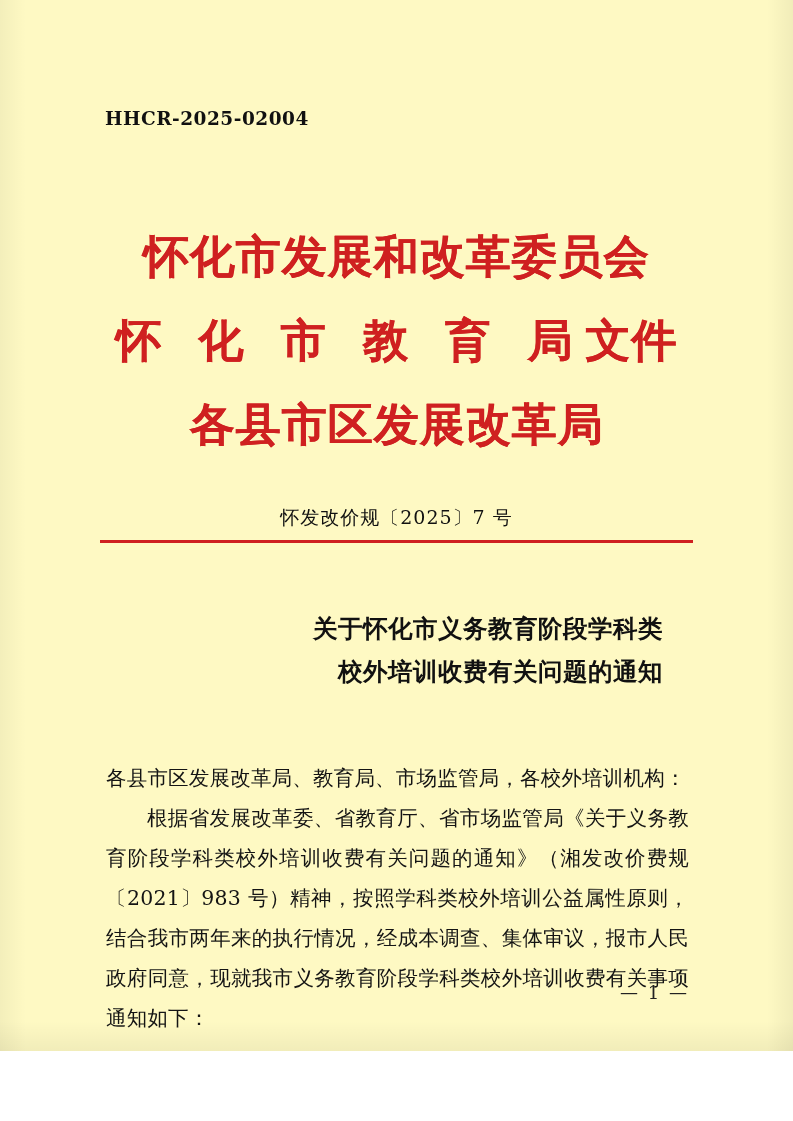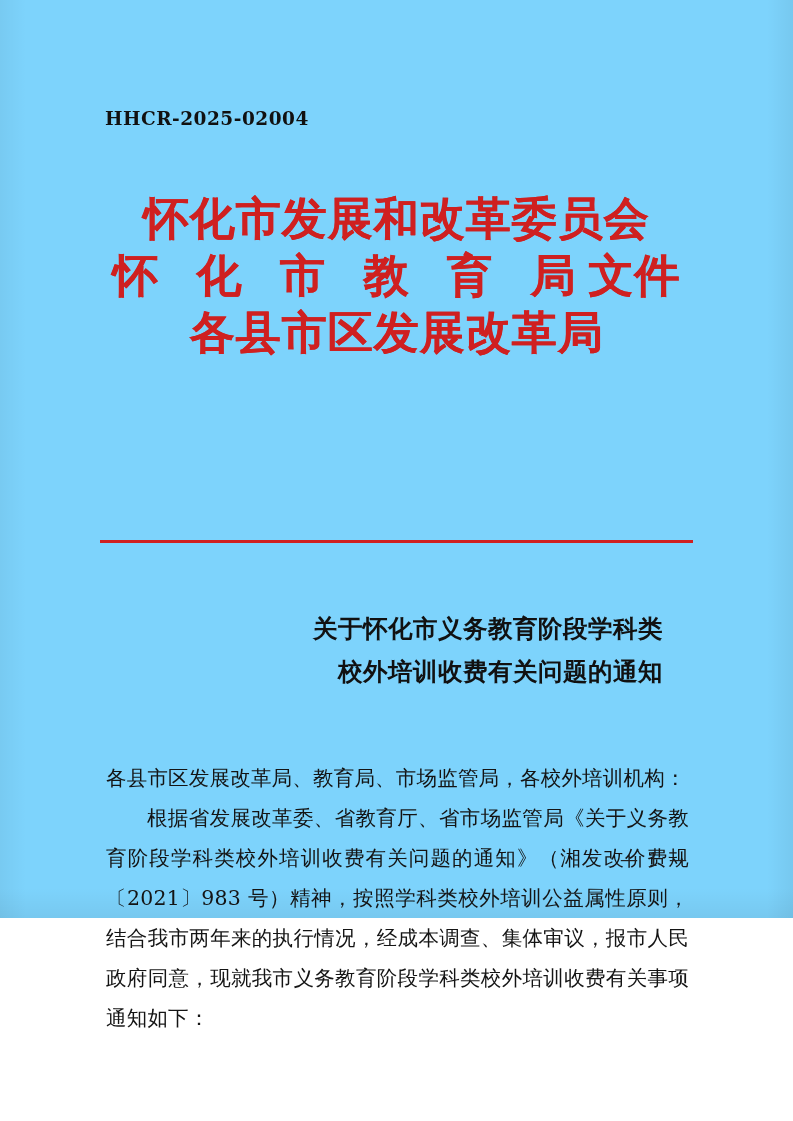--- a/index.html
+++ b/index.html
@@ -11,22 +11,22 @@
     width: 793px;
     height: 1121px;
     font-family: "DejaVu Serif", "Liberation Serif", serif;
     color: #1a1a1a;
     position: relative;
     overflow: hidden;
   }
   .page {
     position: relative;
     width: 793px;
-    height: 918px;
-    background: #7dd3fc;
+    height: 1051px;
+    background: #fef9c3;
     box-sizing: border-box;
   }
 
   
   .doc-code {
     position: absolute;
     left: 105px;
     top: 108px;
     font-family: "DejaVu Serif", "Liberation Serif", serif;
     font-size: 18.5px;
@@ -38,24 +38,25 @@
   
   .masthead {
     position: absolute;
     left: 0;
     right: 0;
     top: 196px;
     text-align: center;
   }
   .masthead-line {
     color: #cf2020;
-    font-family: Liberation Sans, sans-serif;
+    font-family: Liberation Serif, serif;
     font-weight: bold;
     line-height: 1.0;
     white-space: nowrap;
+    margin-top: 39px;
   }
   .ml1 {
     font-size: 45px;
     letter-spacing: 1px;
     margin-bottom: 12px;
     text-shadow: 0.5px 0 0 #cf2020;
   }
   .ml2 {
     font-size: 45px;
     letter-spacing: 1px;
@@ -177,20 +178,21 @@
   <div class="doc-code">HHCR-2025-02004</div>
 
   <div class="masthead">
     <div class="masthead-line ml1">怀化市发展和改革委员会</div>
     <div class="masthead-line ml2">
       <span class="spaced">怀 化 市 教 育 局</span><span>文件</span>
     </div>
     <div class="masthead-line ml3">各县市区发展改革局</div>
   </div>
 
+  <div class="issue-no">怀发改价规〔2025〕7 号</div>
 
   <div class="red-rule"></div>
 
   <div class="doc-title">
     <div>关于怀化市义务教育阶段学科类</div>
     <div>校外培训收费有关问题的通知</div>
   </div>
 
   <div class="body-wrap">
     <div class="salutation">各县市区发展改革局、教育局、市场监管局，各校外培训机构：</div>

